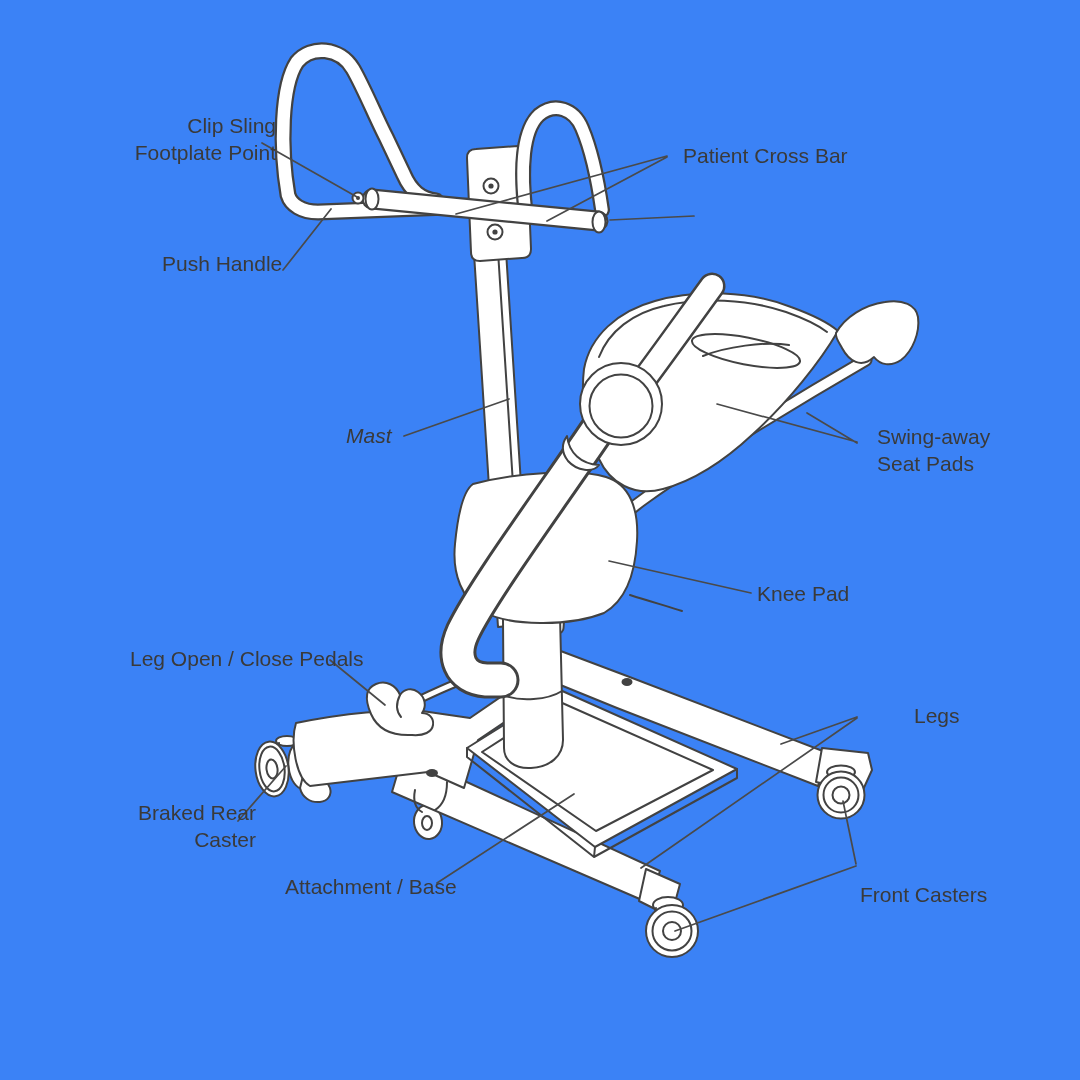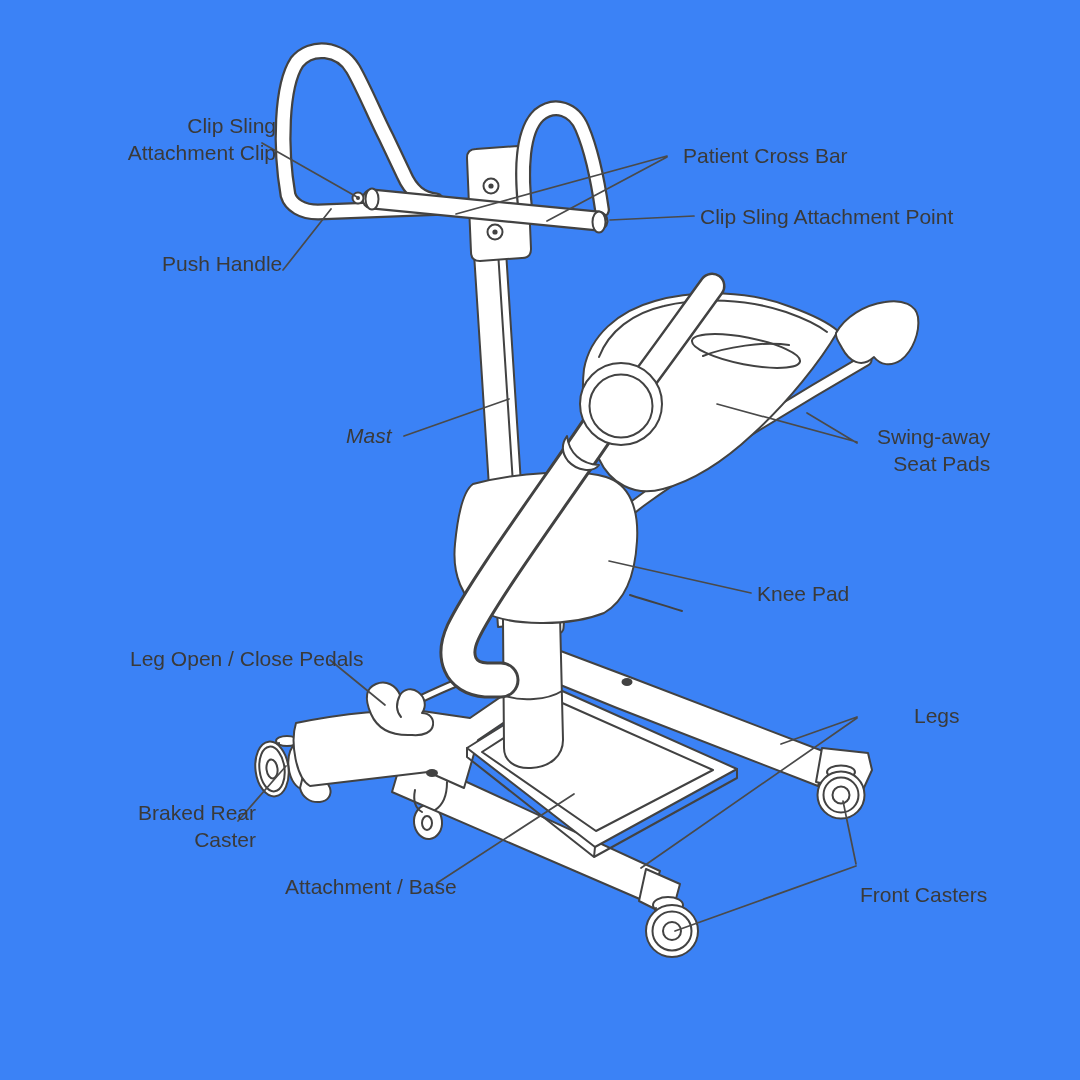--- a/index.html
+++ b/index.html
@@ -169,32 +169,31 @@
       <path class="ld" d="M 330,660 L 385,705"></path>
       <path class="ld" d="M 857,717 L 781,744 M 857,718 L 641,868"></path>
       <path class="ld" d="M 238,821 L 286,766"></path>
       <path class="ld" d="M 437,883 L 574,794"></path>
       <path class="ld" d="M 856,864 L 843,801 M 856,866 L 675,931"></path>
     </g>
   </svg>
 
   <div class="lbl tR" style="right:827px;top:112px;">
     <span>Clip Sling</span>
-    <span>Attachment Clip</span>
+    <span>Footplate Point</span>
   </div>
 
   <div class="lbl" style="left:683px;top:142px;">Patient Cross Bar</div>
 
-  <div class="lbl" style="left:700px;top:203px;">Clip Sling Attachment Point</div>
 
   <div class="lbl" style="left:162px;top:250px;">Push Handle</div>
 
   <div class="lbl" style="left:346px;top:422px;font-style:italic;">Mast</div>
 
-  <div class="lbl" style="left:877px;top:423px;text-align:right;">
+  <div class="lbl" style="left:877px;top:423px;">
     <span>Swing-away</span>
     <span>Seat Pads</span>
   </div>
 
   <div class="lbl" style="left:757px;top:580px;">Knee Pad</div>
 
   <div class="lbl" style="left:101px;top:645px;margin-left:29px;">Leg Open / Close Pedals</div>
 
   <div class="lbl" style="left:866px;top:702px;margin-left:48px;">Legs</div>
 

